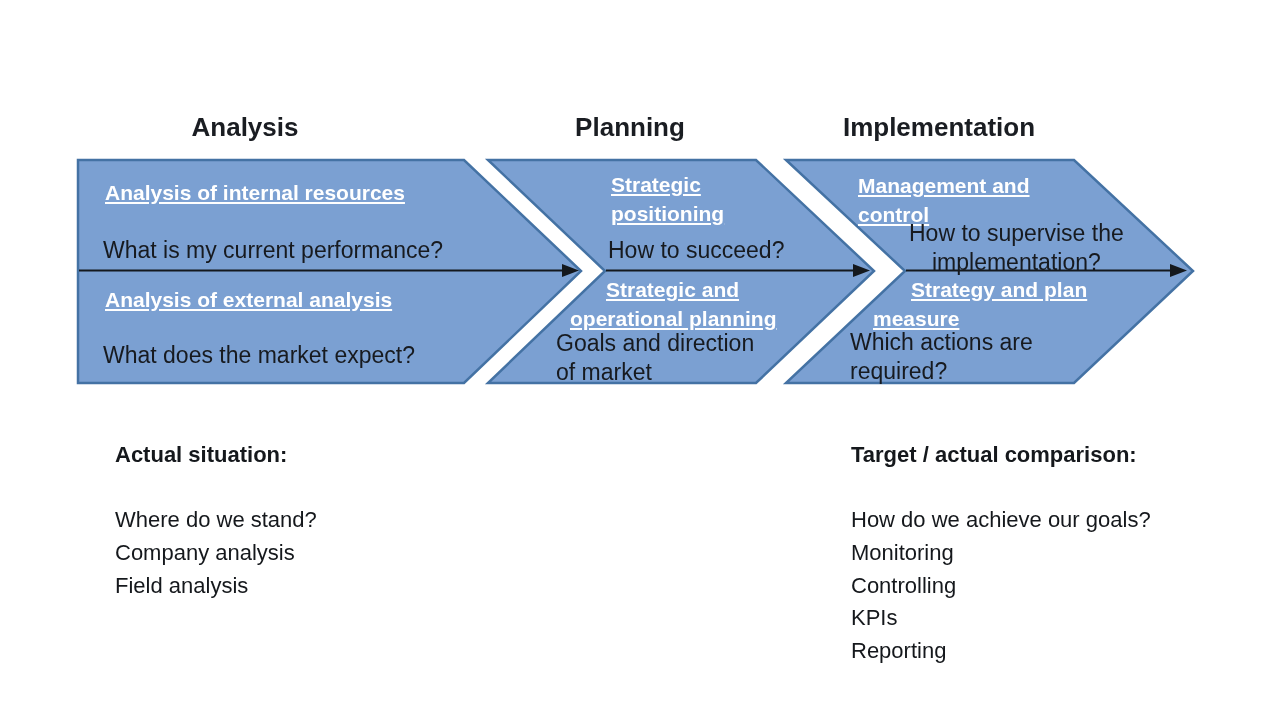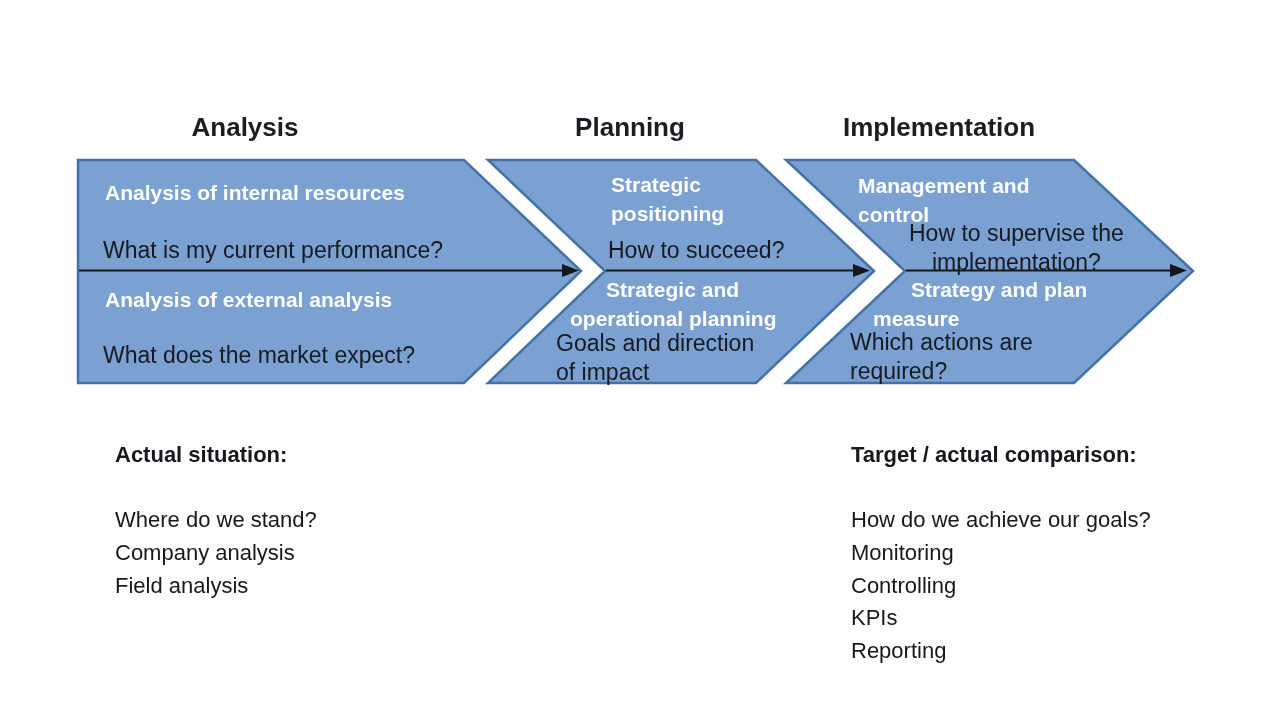--- a/index.html
+++ b/index.html
@@ -34,20 +34,21 @@
     font-weight: 700;
     line-height: 30px;
     text-align: center;
     color: #1a1d22;
   }
   .c-label {
     font-weight: 700;
     font-size: 21px;
     line-height: 29px;
     color: #ffffff;
+    text-decoration: underline;
   }
   .c-q {
     font-size: 23px;
     line-height: 29px;
     color: #171a1f;
   }
   .indent36 { text-indent: 36px; }
   .indent38 { text-indent: 38px; }
   .notes {
     font-size: 22px;
@@ -85,21 +86,21 @@
   <div class="abs c-q" style="left:95px; top:236px;">What is my current performance?</div>
   <div class="abs c-label" style="left:97px; top:285px;">Analysis of external analysis</div>
   <div class="abs c-q" style="left:95px; top:341px;">What does the market expect?</div>
 
   <div class="abs c-label" style="left:603px; top:170px;">Strategic
 positioning</div>
   <div class="abs c-q" style="left:600px; top:236px;">How to succeed?</div>
   <div class="abs c-label indent36" style="left:562px; top:275px;">Strategic and
 operational planning</div>
   <div class="abs c-q" style="left:548px; top:329px;">Goals and direction
-of impact</div>
+of market</div>
 
   <div class="abs c-label" style="left:850px; top:171px;">Management and
 control</div>
   <div class="abs c-q" style="left:901px; top:219px;text-align:center;">How to supervise the
 implementation?</div>
   <div class="abs c-label indent38" style="left:865px; top:275px;">Strategy and plan
 measure</div>
   <div class="abs c-q" style="left:842px; top:328px;">Which actions are
 required?</div>
 

